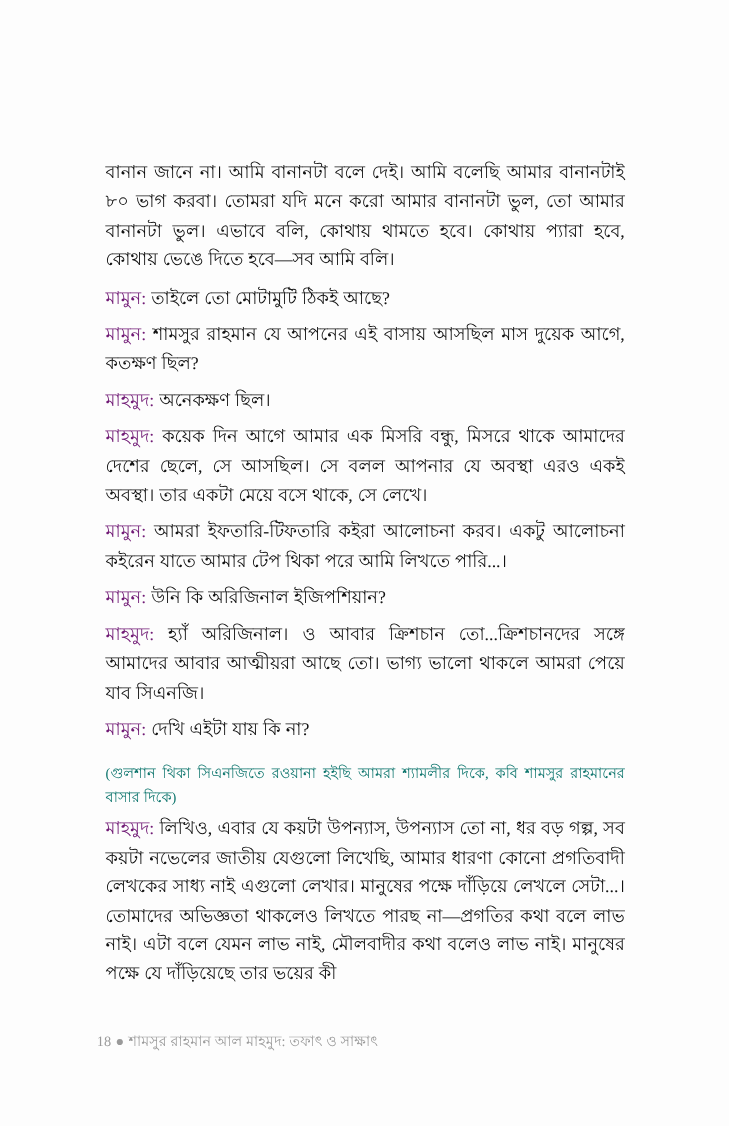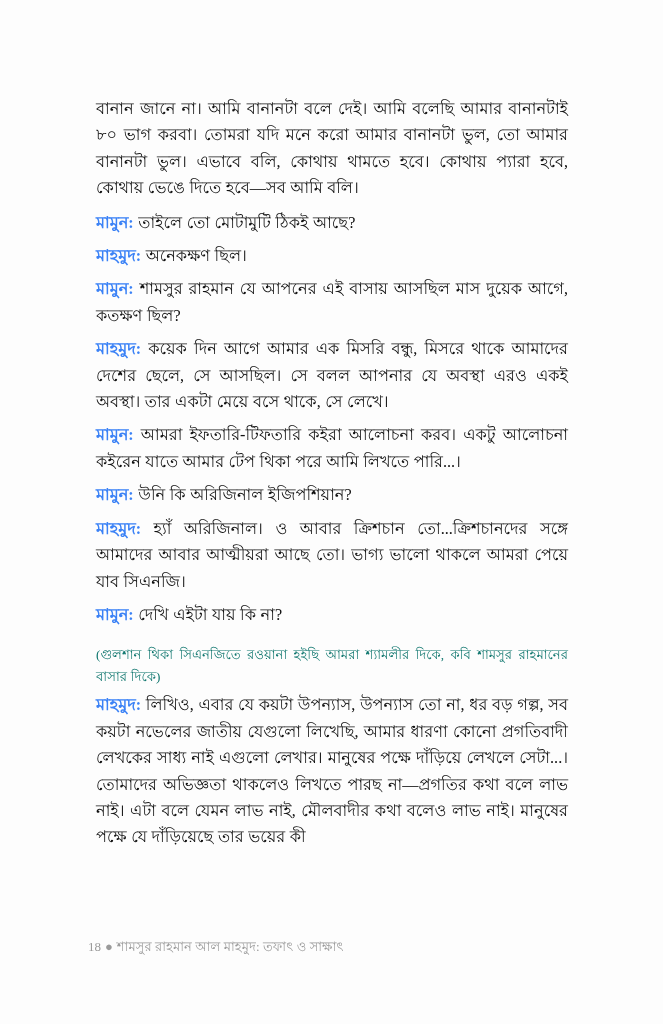--- a/index.html
+++ b/index.html
@@ -36,25 +36,26 @@
     color: #111111;
     text-align: justify;
     text-justify: inter-word;
     margin: 0 0 7px 0;
     word-spacing: 0.5px;
   }
 
   
   .para.lead {
     margin-bottom: 8px;
+    margin-top: 48px;
   }
 
   .speaker {
-    font-weight: bold;
-    color: #3b82f6;
+    font-weight: normal;
+    color: #701a75;
   }
 
   .booktitle {
     font-style: italic;
   }
 
   .oblique {
   }
 
   
@@ -98,25 +99,25 @@
   <div class="text-column">
 
     <p class="para lead">বানান জানে না। আমি বানানটা বলে দেই। আমি বলেছি আমার বানানটাই ৮০ ভাগ করবা। তোমরা যদি মনে করো আমার বানানটা ভুল, তো আমার বানানটা ভুল। এভাবে বলি, কোথায় থামতে হবে। কোথায় প্যারা হবে, কোথায় ভেঙে দিতে হবে—সব আমি বলি।</p>
 
     <p class="para">
       <span class="speaker">মামুন:</span><span> তাইলে তো মোটামুটি ঠিকই আছে?</span>
     </p>
 
 
     <p class="para">
-      <span class="speaker">মাহমুদ:</span><span> অনেকক্ষণ ছিল।</span>
+      <span class="speaker">মামুন:</span><span> শামসুর রাহমান যে আপনের এই বাসায় আসছিল মাস দুয়েক আগে, কতক্ষণ ছিল?</span>
     </p>
 
     <p class="para">
-      <span class="speaker">মামুন:</span><span> শামসুর রাহমান যে আপনের এই বাসায় আসছিল মাস দুয়েক আগে, কতক্ষণ ছিল?</span>
+      <span class="speaker">মাহমুদ:</span><span> অনেকক্ষণ ছিল।</span>
     </p>
 
     <p class="para">
       <span class="speaker">মাহমুদ:</span><span> কয়েক দিন আগে আমার এক মিসরি বন্ধু, মিসরে থাকে আমাদের দেশের ছেলে, সে আসছিল। সে বলল আপনার যে অবস্থা এরও একই অবস্থা। তার একটা মেয়ে বসে থাকে, সে লেখে।</span>
     </p>
 
     <p class="para">
       <span class="speaker">মামুন:</span><span> আমরা ইফতারি-টিফতারি কইরা আলোচনা করব। একটু আলোচনা কইরেন যাতে আমার টেপ থিকা পরে আমি লিখতে পারি...।</span>
     </p>
 

